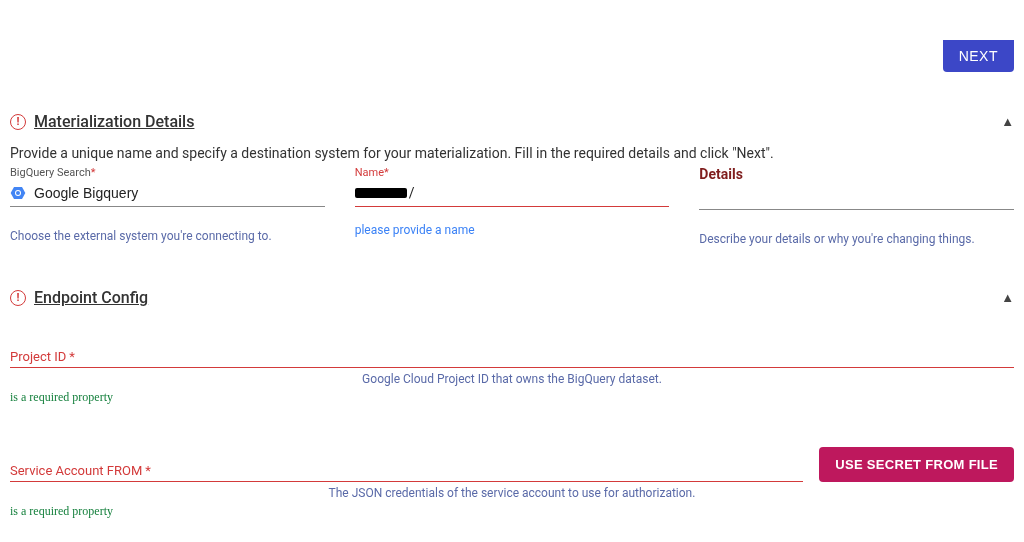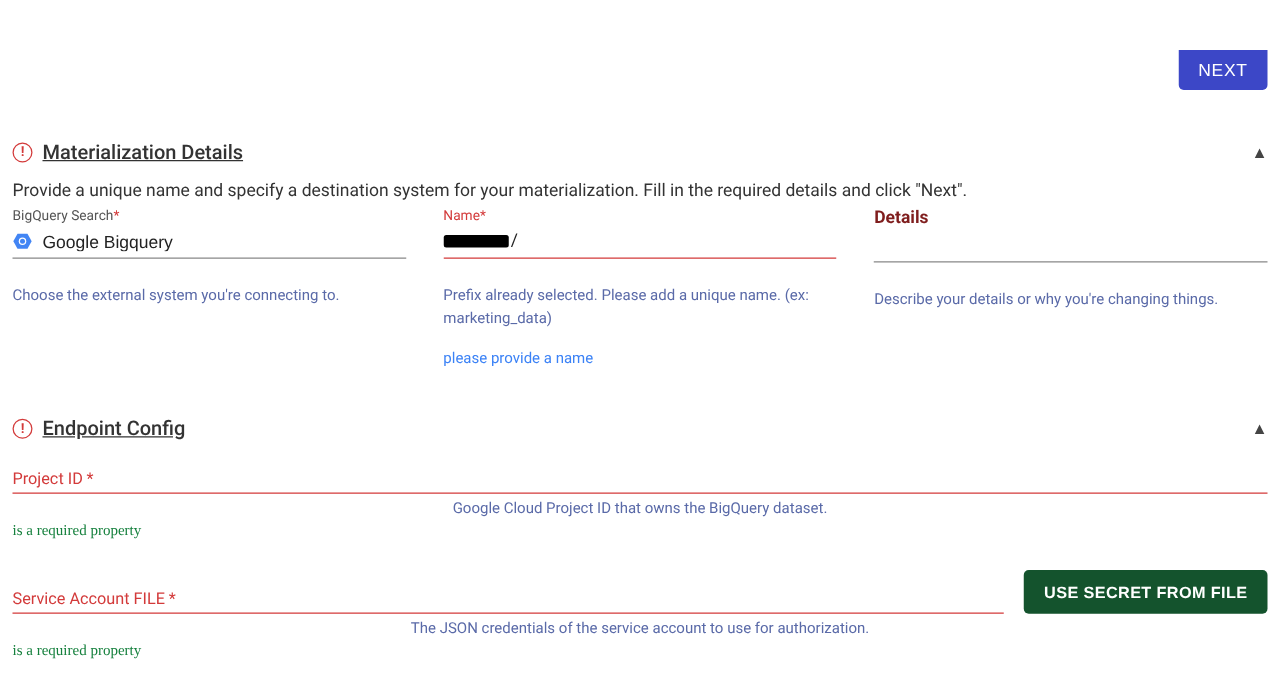--- a/index.html
+++ b/index.html
@@ -132,21 +132,21 @@
     font-size: 14px;
     color: #222;
     display: flex;
     align-items: center;
     gap: 2px;
   }
   .endpoint-section {
     margin-top: 40px;
   }
   .ep-field {
-    margin-top: 24px;
+    margin-top: 42px;
   }
   .ep-row {
     display: flex;
     align-items: flex-end;
     gap: 16px;
   }
   .ep-col { flex: 1; }
   .ep-label {
     font-size: 13px;
     color: #d33a3a;
@@ -162,21 +162,21 @@
     margin-top: 4px;
     text-align: center;
   }
   .ep-err {
     font-size: 12px;
     color: #15803d;
     margin-top: 4px;
     font-family: Liberation Serif, serif;
   }
   .btn-secret {
-    background: #14532d;
+    background: #be185d;
     color: #fff;
     border: none;
     padding: 10px 16px;
     font-size: 13px;
     font-weight: 600;
     letter-spacing: 0.3px;
     border-radius: 4px;
     cursor: pointer;
     white-space: nowrap;
   }
@@ -222,21 +222,20 @@
     <div>
       <div class="field-label err">
         <span>Name</span><span class="req">*</span>
       </div>
       <div class="field-input-line err">
         <span class="name-value">
           <span class="redacted"></span>
             <span>/</span>
         </span>
       </div>
-      <div class="help-text">Prefix already selected. Please add a unique name. (ex: marketing_data)</div>
       <div class="err-text">please provide a name</div>
     </div>
 
     <div>
       <div class="field-label" style="font-size:14px;color:#7f1d1d;font-weight:bold;">Details</div>
       <div class="field-input-line">
         <input class="input-value" style="">
       </div>
       <div class="help-text">Describe your details or why you're changing things.</div>
     </div>
@@ -257,21 +256,21 @@
           <span class="req">*</span>
       </div>
       <div class="ep-help">Google Cloud Project ID that owns the BigQuery dataset.</div>
       <div class="ep-err">is a required property</div>
     </div>
 
     <div class="ep-field">
       <div class="ep-row">
         <div class="ep-col">
           <div class="ep-label">
-            <span>Service Account FILE</span>
+            <span>Service Account FROM</span>
               <span class="req">*</span>
           </div>
         </div>
         <button class="btn-secret">USE SECRET FROM FILE</button>
       </div>
       <div class="ep-help">The JSON credentials of the service account to use for authorization.</div>
       <div class="ep-err">is a required property</div>
     </div>
 
     <div class="ep-field">

